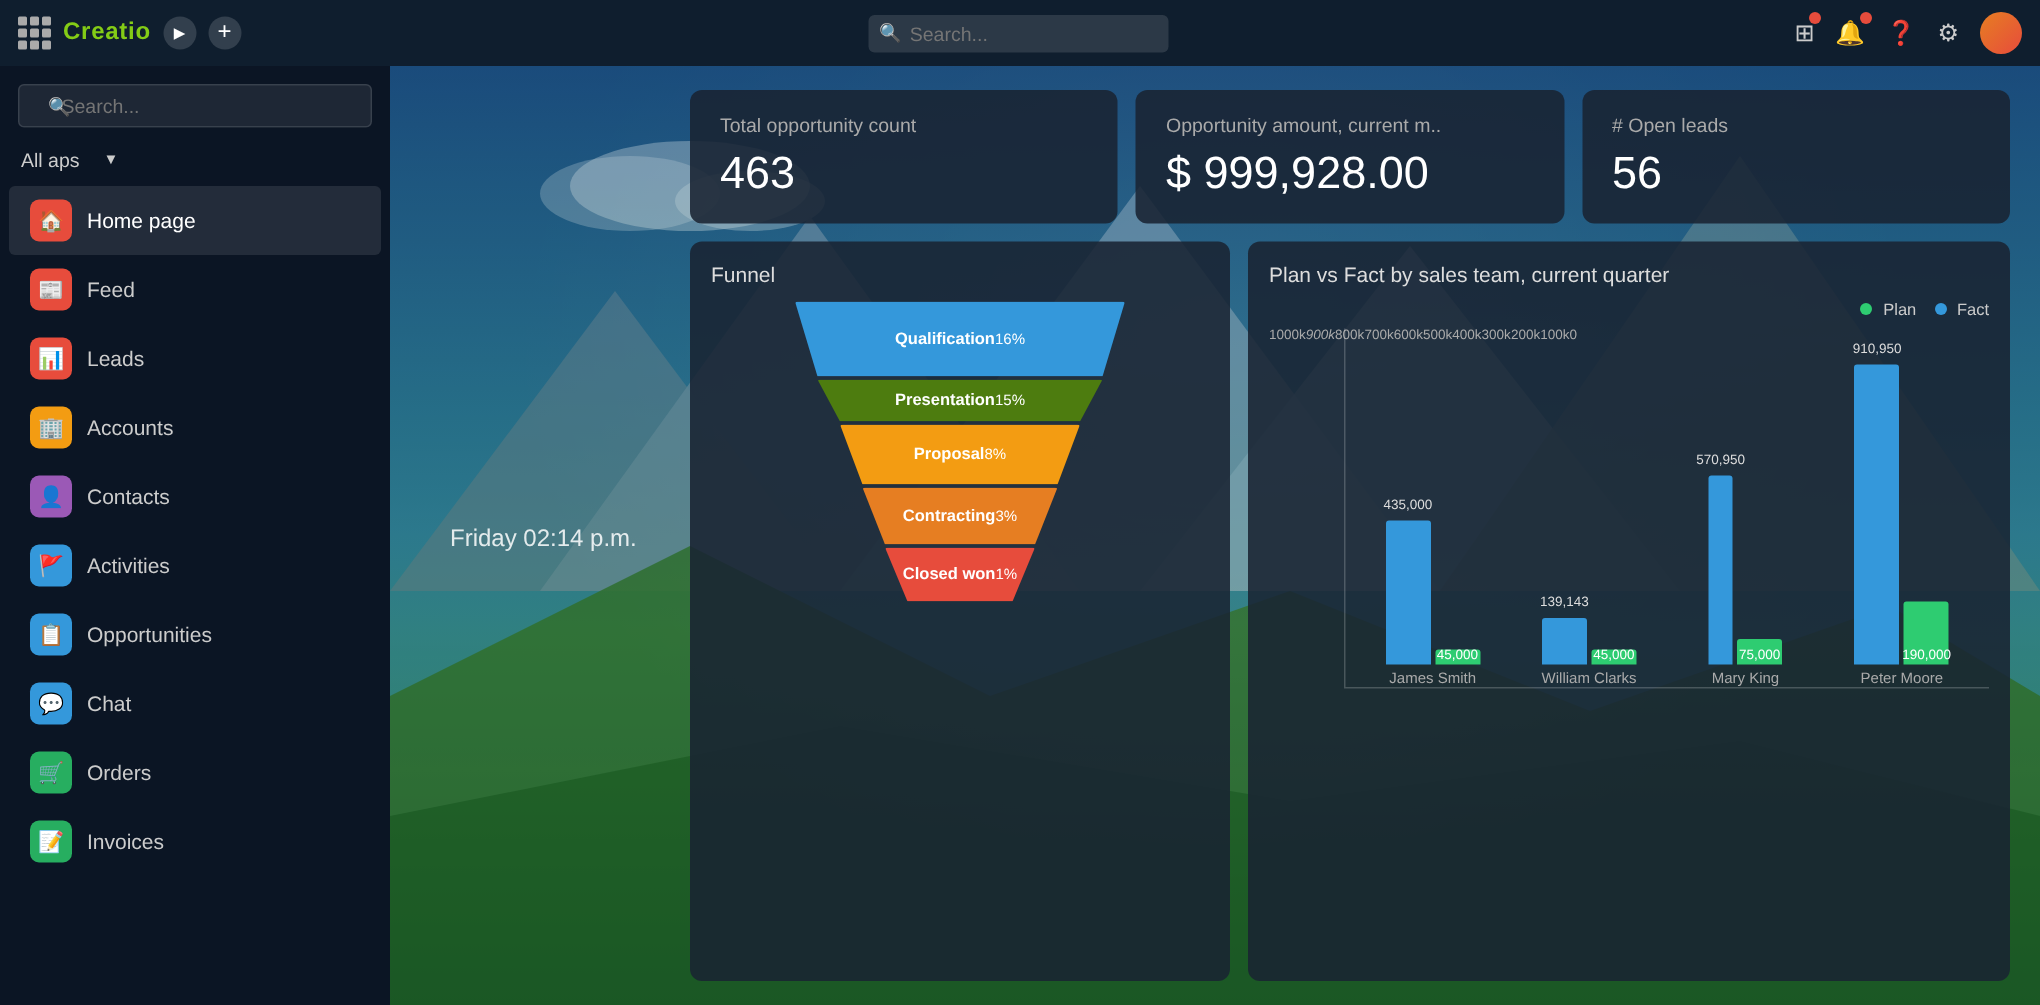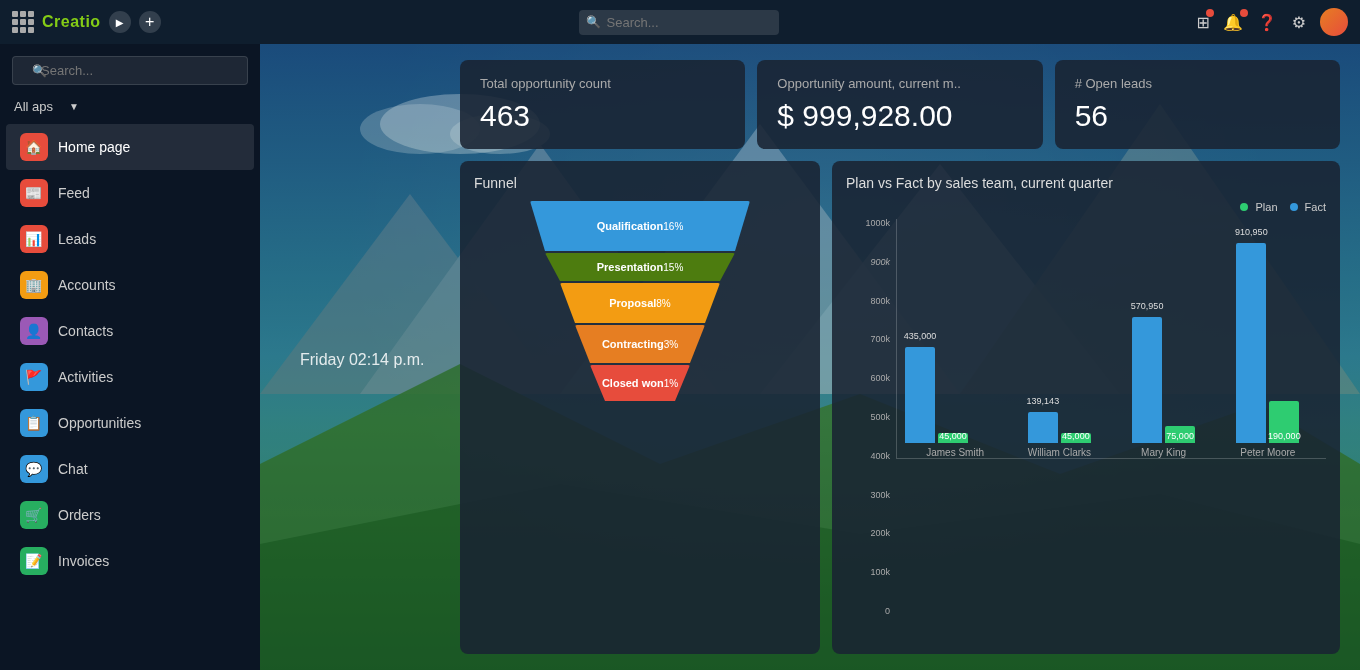--- a/index.html
+++ b/index.html
@@ -395,36 +395,36 @@
               <span>
                 <span class="legend-dot legend-plan"></span>
                 <span>Plan</span>
               </span>
               <span>
                 <span class="legend-dot legend-fact"></span>
                 <span>Fact</span>
               </span>
             </div>
             <div style="flex:1; display:flex; align-items:stretch; padding-left:50px; position:relative;" id="bar-render">
-                <div style="position: absolute; left: 0px; top: 0px; bottom: 20px; display: flex; flex-direction: column; justify-content: space-between; width: 48px; text-align: right; padding-right: 4px;">
+                <div style="position: absolute; left: 0px; top: 0px; bottom: 20px; display: flex; justify-content: space-between; width: 48px; text-align: right; padding-right: 4px;">
                   <span style="font-size: 9px; color: rgb(170, 170, 170); line-height: 1;">1000k</span>
                   <span style="font-size: 9px; color: rgb(170, 170, 170); line-height: 1; font-style: italic;">900k</span>
                   <span style="font-size: 9px; color: rgb(170, 170, 170); line-height: 1;">800k</span>
                   <span style="font-size: 9px; color: rgb(170, 170, 170); line-height: 1;">700k</span>
                   <span style="font-size: 9px; color: rgb(170, 170, 170); line-height: 1;">600k</span>
                   <span style="font-size: 9px; color: rgb(170, 170, 170); line-height: 1;">500k</span>
                   <span style="font-size: 9px; color: rgb(170, 170, 170); line-height: 1;">400k</span>
                   <span style="font-size: 9px; color: rgb(170, 170, 170); line-height: 1;">300k</span>
                   <span style="font-size: 9px; color: rgb(170, 170, 170); line-height: 1;">200k</span>
                   <span style="font-size: 9px; color: rgb(170, 170, 170); line-height: 1;">100k</span>
                   <span style="font-size: 9px; color: rgb(170, 170, 170); line-height: 1;">0</span>
                 </div>
                 <div style="flex: 1 1 0%; display: flex; align-items: flex-end; gap: 4px; border-left: 1px solid rgba(255, 255, 255, 0.2); border-bottom: 1px solid rgba(255, 255, 255, 0.2); padding: 0px 8px; height: 240px; position: relative;">
                   <div style="flex: 1 1 0%; display: flex; flex-direction: column; align-items: center;">
-                    <div style="display: flex; gap: 3px; align-items: flex-end; width: 100%; justify-content: flex-start;">
+                    <div style="display: flex; gap: 3px; align-items: flex-end; width: 100%; justify-content: center;">
                       <div style="width: 30px; height: 96px; background: rgb(52, 152, 219); border-radius: 2px 2px 0px 0px; position: relative;">
                         <span style="position: absolute; top: -16px; font-size: 9px; color: rgb(221, 221, 221); white-space: nowrap; left: 50%; transform: translateX(-50%);">435,000</span>
                       </div>
                       <div style="width: 30px; height: 10px; background: rgb(46, 204, 113); border-radius: 2px 2px 0px 0px; position: relative;">
                         <span style="position: absolute; bottom: 2px; font-size: 9px; color: rgb(255, 255, 255); white-space: nowrap; left: 50%; transform: translateX(-50%);">45,000</span>
                       </div>
                     </div>
                     <span style="font-size: 10px; color: rgb(170, 170, 170); margin-top: 4px; text-align: center;">James Smith</span>
                   </div>
                   <div style="flex: 1 1 0%; display: flex; flex-direction: column; align-items: center;">
@@ -433,21 +433,21 @@
                         <span style="position: absolute; top: -16px; font-size: 9px; color: rgb(221, 221, 221); white-space: nowrap; left: 50%; transform: translateX(-50%);">139,143</span>
                       </div>
                       <div style="width: 30px; height: 10px; background: rgb(46, 204, 113); border-radius: 2px 2px 0px 0px; position: relative;">
                         <span style="position: absolute; bottom: 2px; font-size: 9px; color: rgb(255, 255, 255); white-space: nowrap; left: 50%; transform: translateX(-50%);">45,000</span>
                       </div>
                     </div>
                     <span style="font-size: 10px; color: rgb(170, 170, 170); margin-top: 4px; text-align: center;">William Clarks</span>
                   </div>
                   <div style="flex: 1 1 0%; display: flex; flex-direction: column; align-items: center;">
                     <div style="display: flex; gap: 3px; align-items: flex-end; width: 100%; justify-content: center;">
-                      <div style="width: 30px; height: 126px; background: rgb(52, 152, 219); border-radius: 2px 2px 0px 0px; position: relative;">
+                      <div style="width: 16px; height: 126px; background: rgb(52, 152, 219); border-radius: 2px 2px 0px 0px; position: relative;">
                         <span style="position: absolute; top: -16px; font-size: 9px; color: rgb(221, 221, 221); white-space: nowrap; left: 50%; transform: translateX(-50%);">570,950</span>
                       </div>
                       <div style="width: 30px; height: 17px; background: rgb(46, 204, 113); border-radius: 2px 2px 0px 0px; position: relative;">
                         <span style="position: absolute; bottom: 2px; font-size: 9px; color: rgb(255, 255, 255); white-space: nowrap; left: 50%; transform: translateX(-50%);">75,000</span>
                       </div>
                     </div>
                     <span style="font-size: 10px; color: rgb(170, 170, 170); margin-top: 4px; text-align: center;">Mary King</span>
                   </div>
                   <div style="flex: 1 1 0%; display: flex; flex-direction: column; align-items: center;">
                     <div style="display: flex; gap: 3px; align-items: flex-end; width: 100%; justify-content: center;">

